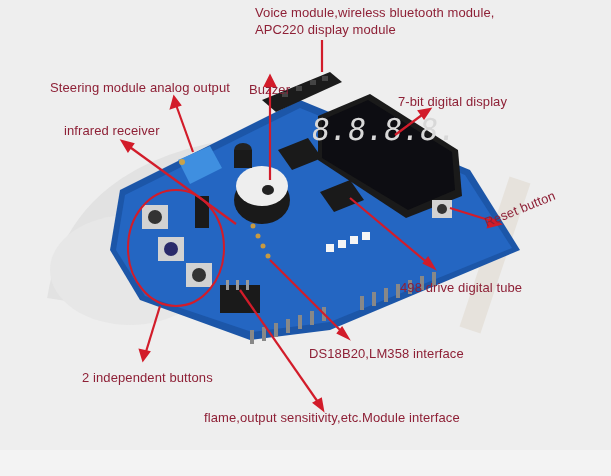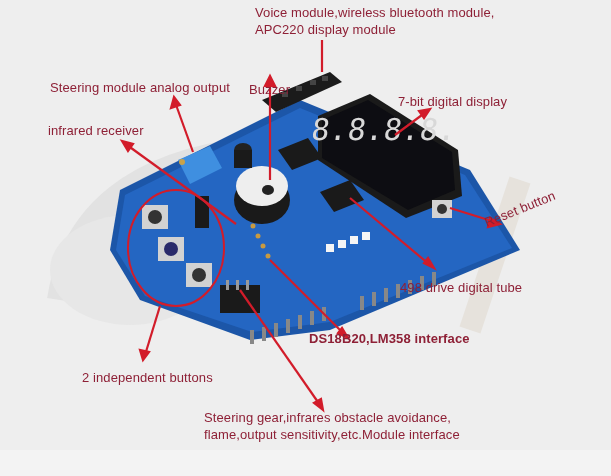--- a/index.html
+++ b/index.html
@@ -131,23 +131,22 @@
   </g>
 </svg>
 
   <div class="label" style="left:255px;top:4px;">
     <div>Voice module,wireless bluetooth module,</div>
     <div>APC220 display module</div>
   </div>
   <div class="label" style="left:249px;top:57px;margin-top:24px;">Buzzer</div>
   <div class="label" style="left:50px;top:79px;">Steering module analog output</div>
   <div class="label" style="left:398px;top:93px;">7-bit digital display</div>
-  <div class="label" style="left:48px;top:122px;">infrared receiver</div>
+  <div class="label" style="left:64px;top:122px;">infrared receiver</div>
   <div class="label" style="left:482px;top:215px;transform:rotate(-22deg);transform-origin:left top;">Reset button</div>
   <div class="label" style="left:400px;top:279px;">498 drive digital tube</div>
-  <div class="label" style="left:309px;top:330px;font-weight:bold;">DS18B20,LM358 interface</div>
+  <div class="label" style="left:309px;top:345px;">DS18B20,LM358 interface</div>
   <div class="label" style="left:82px;top:369px;">2 independent buttons</div>
   <div class="label" style="left:204px;top:409px;">
-    <div>Steering gear,infrares obstacle avoidance,</div>
     <div>flame,output sensitivity,etc.Module interface</div>
   </div>
 </div>
 <div class="bottom-bar"></div>
 
 </body></html>

